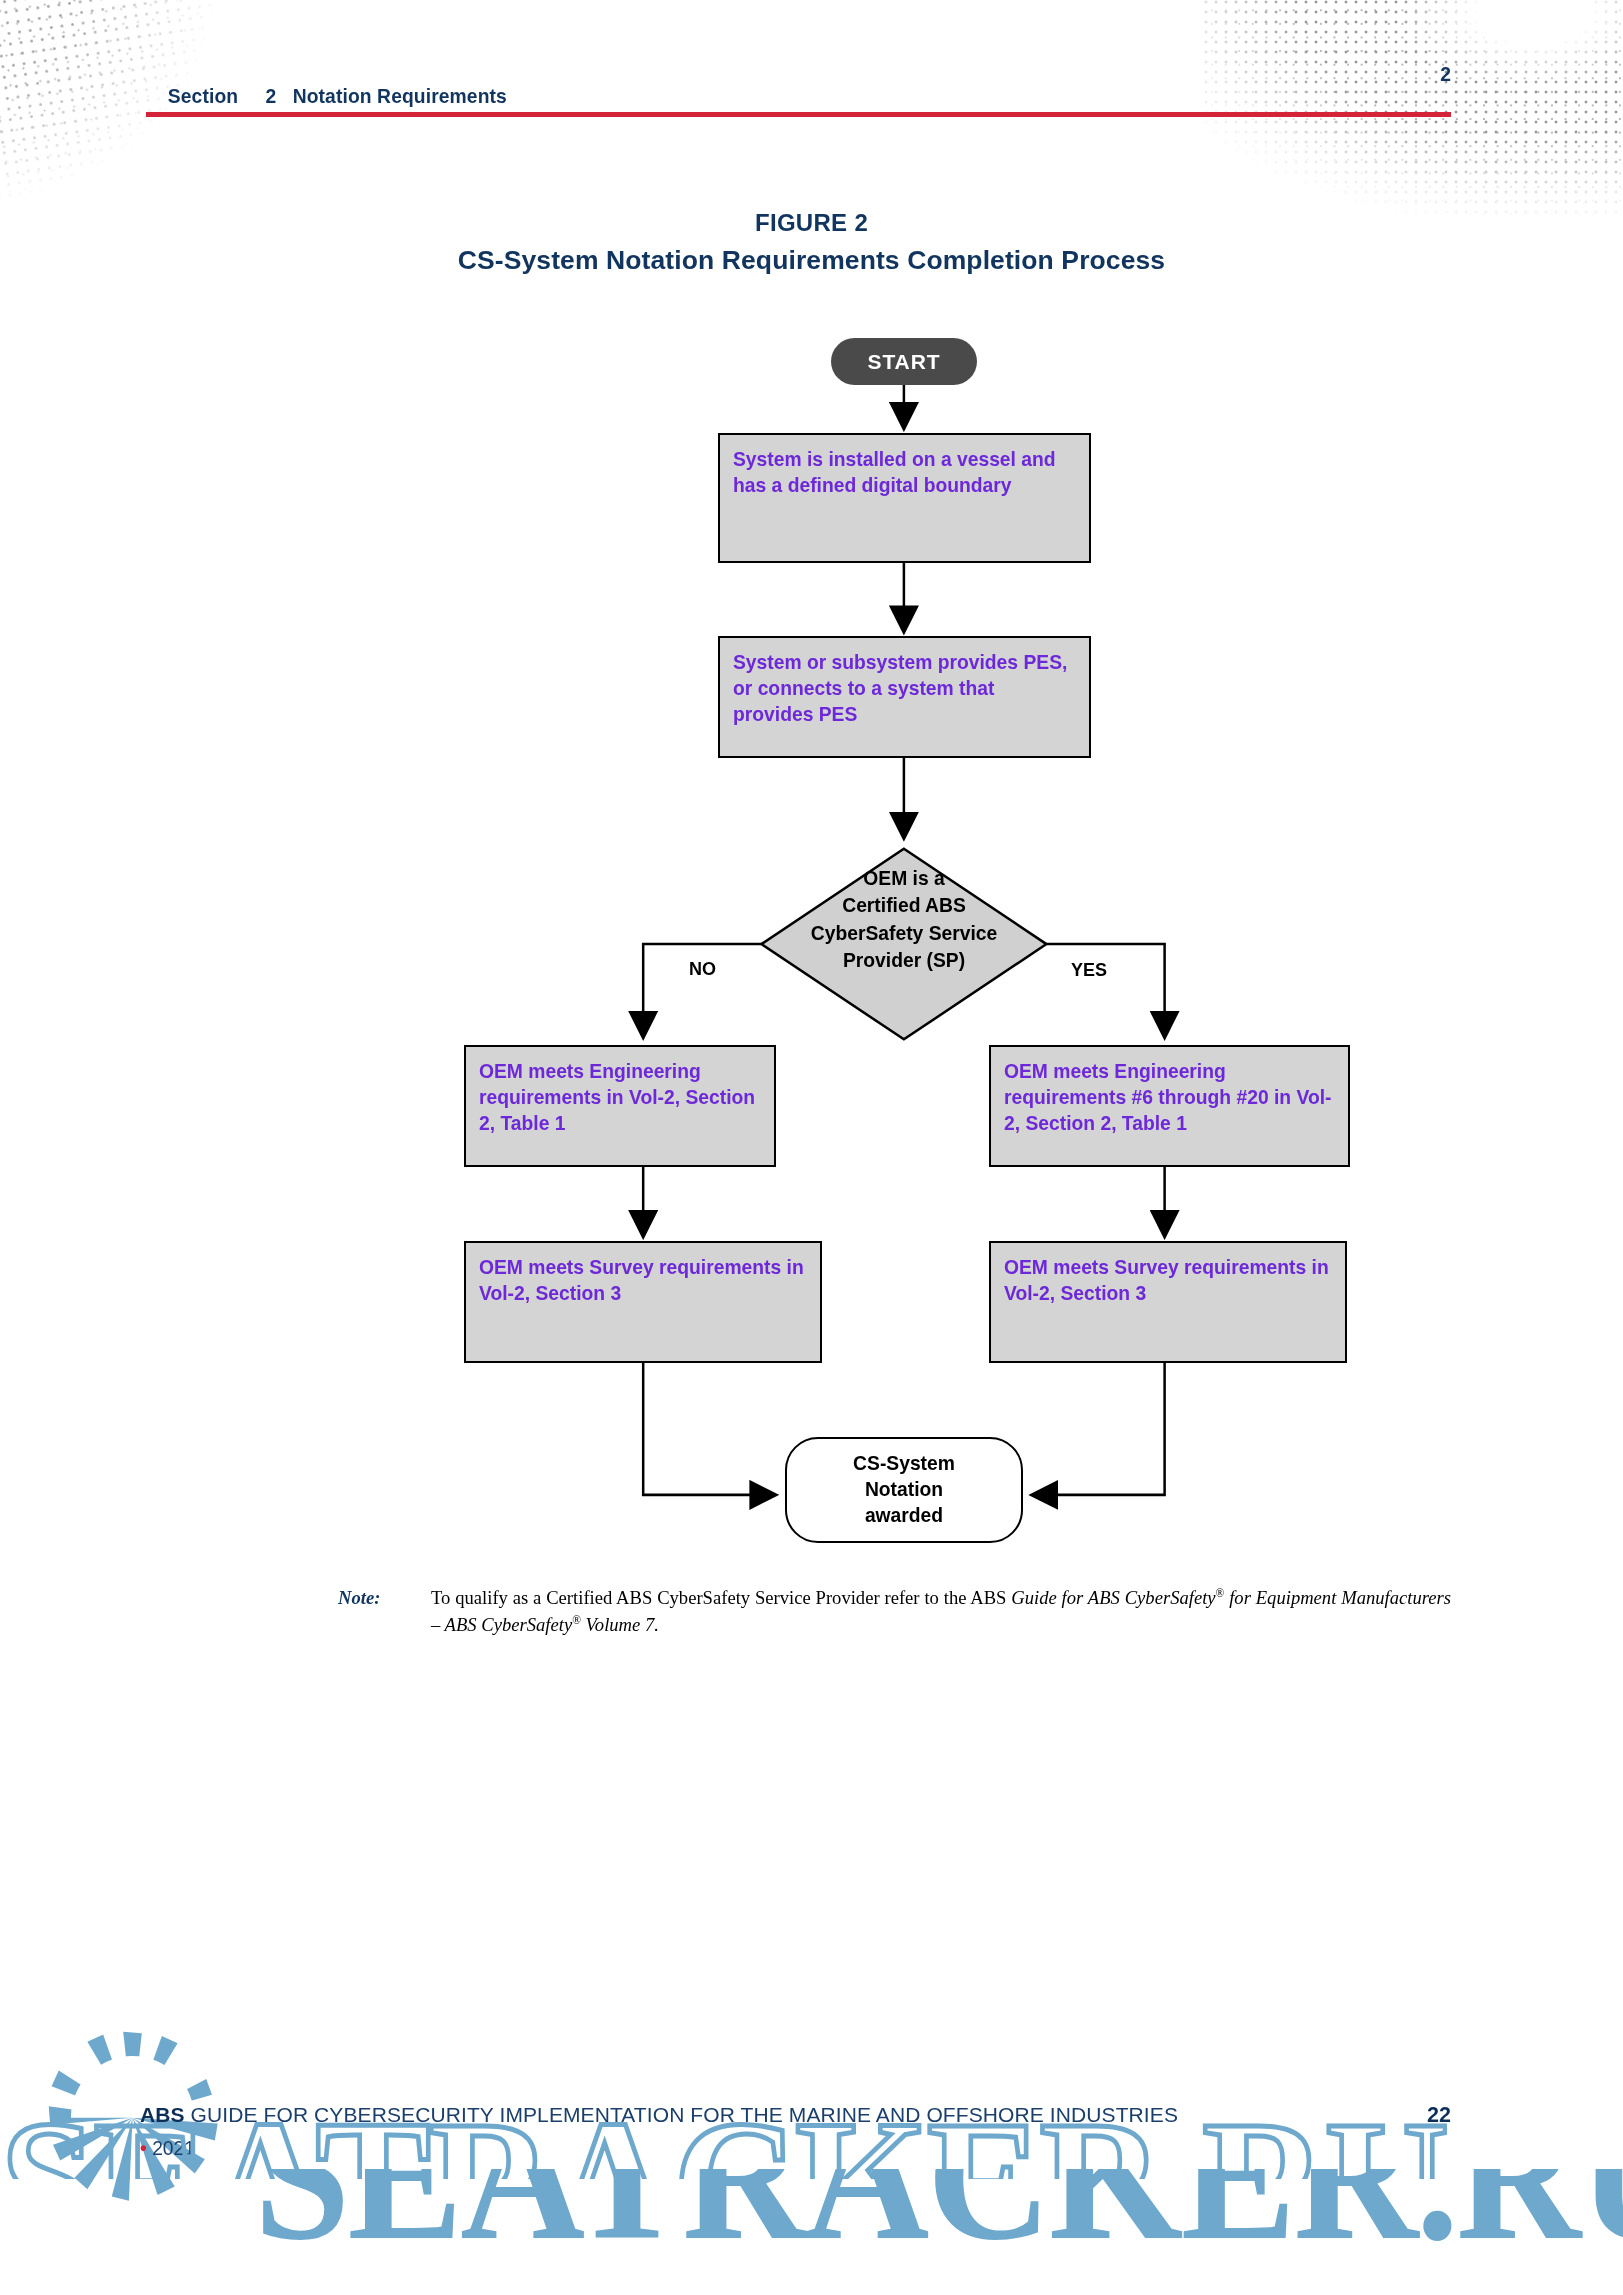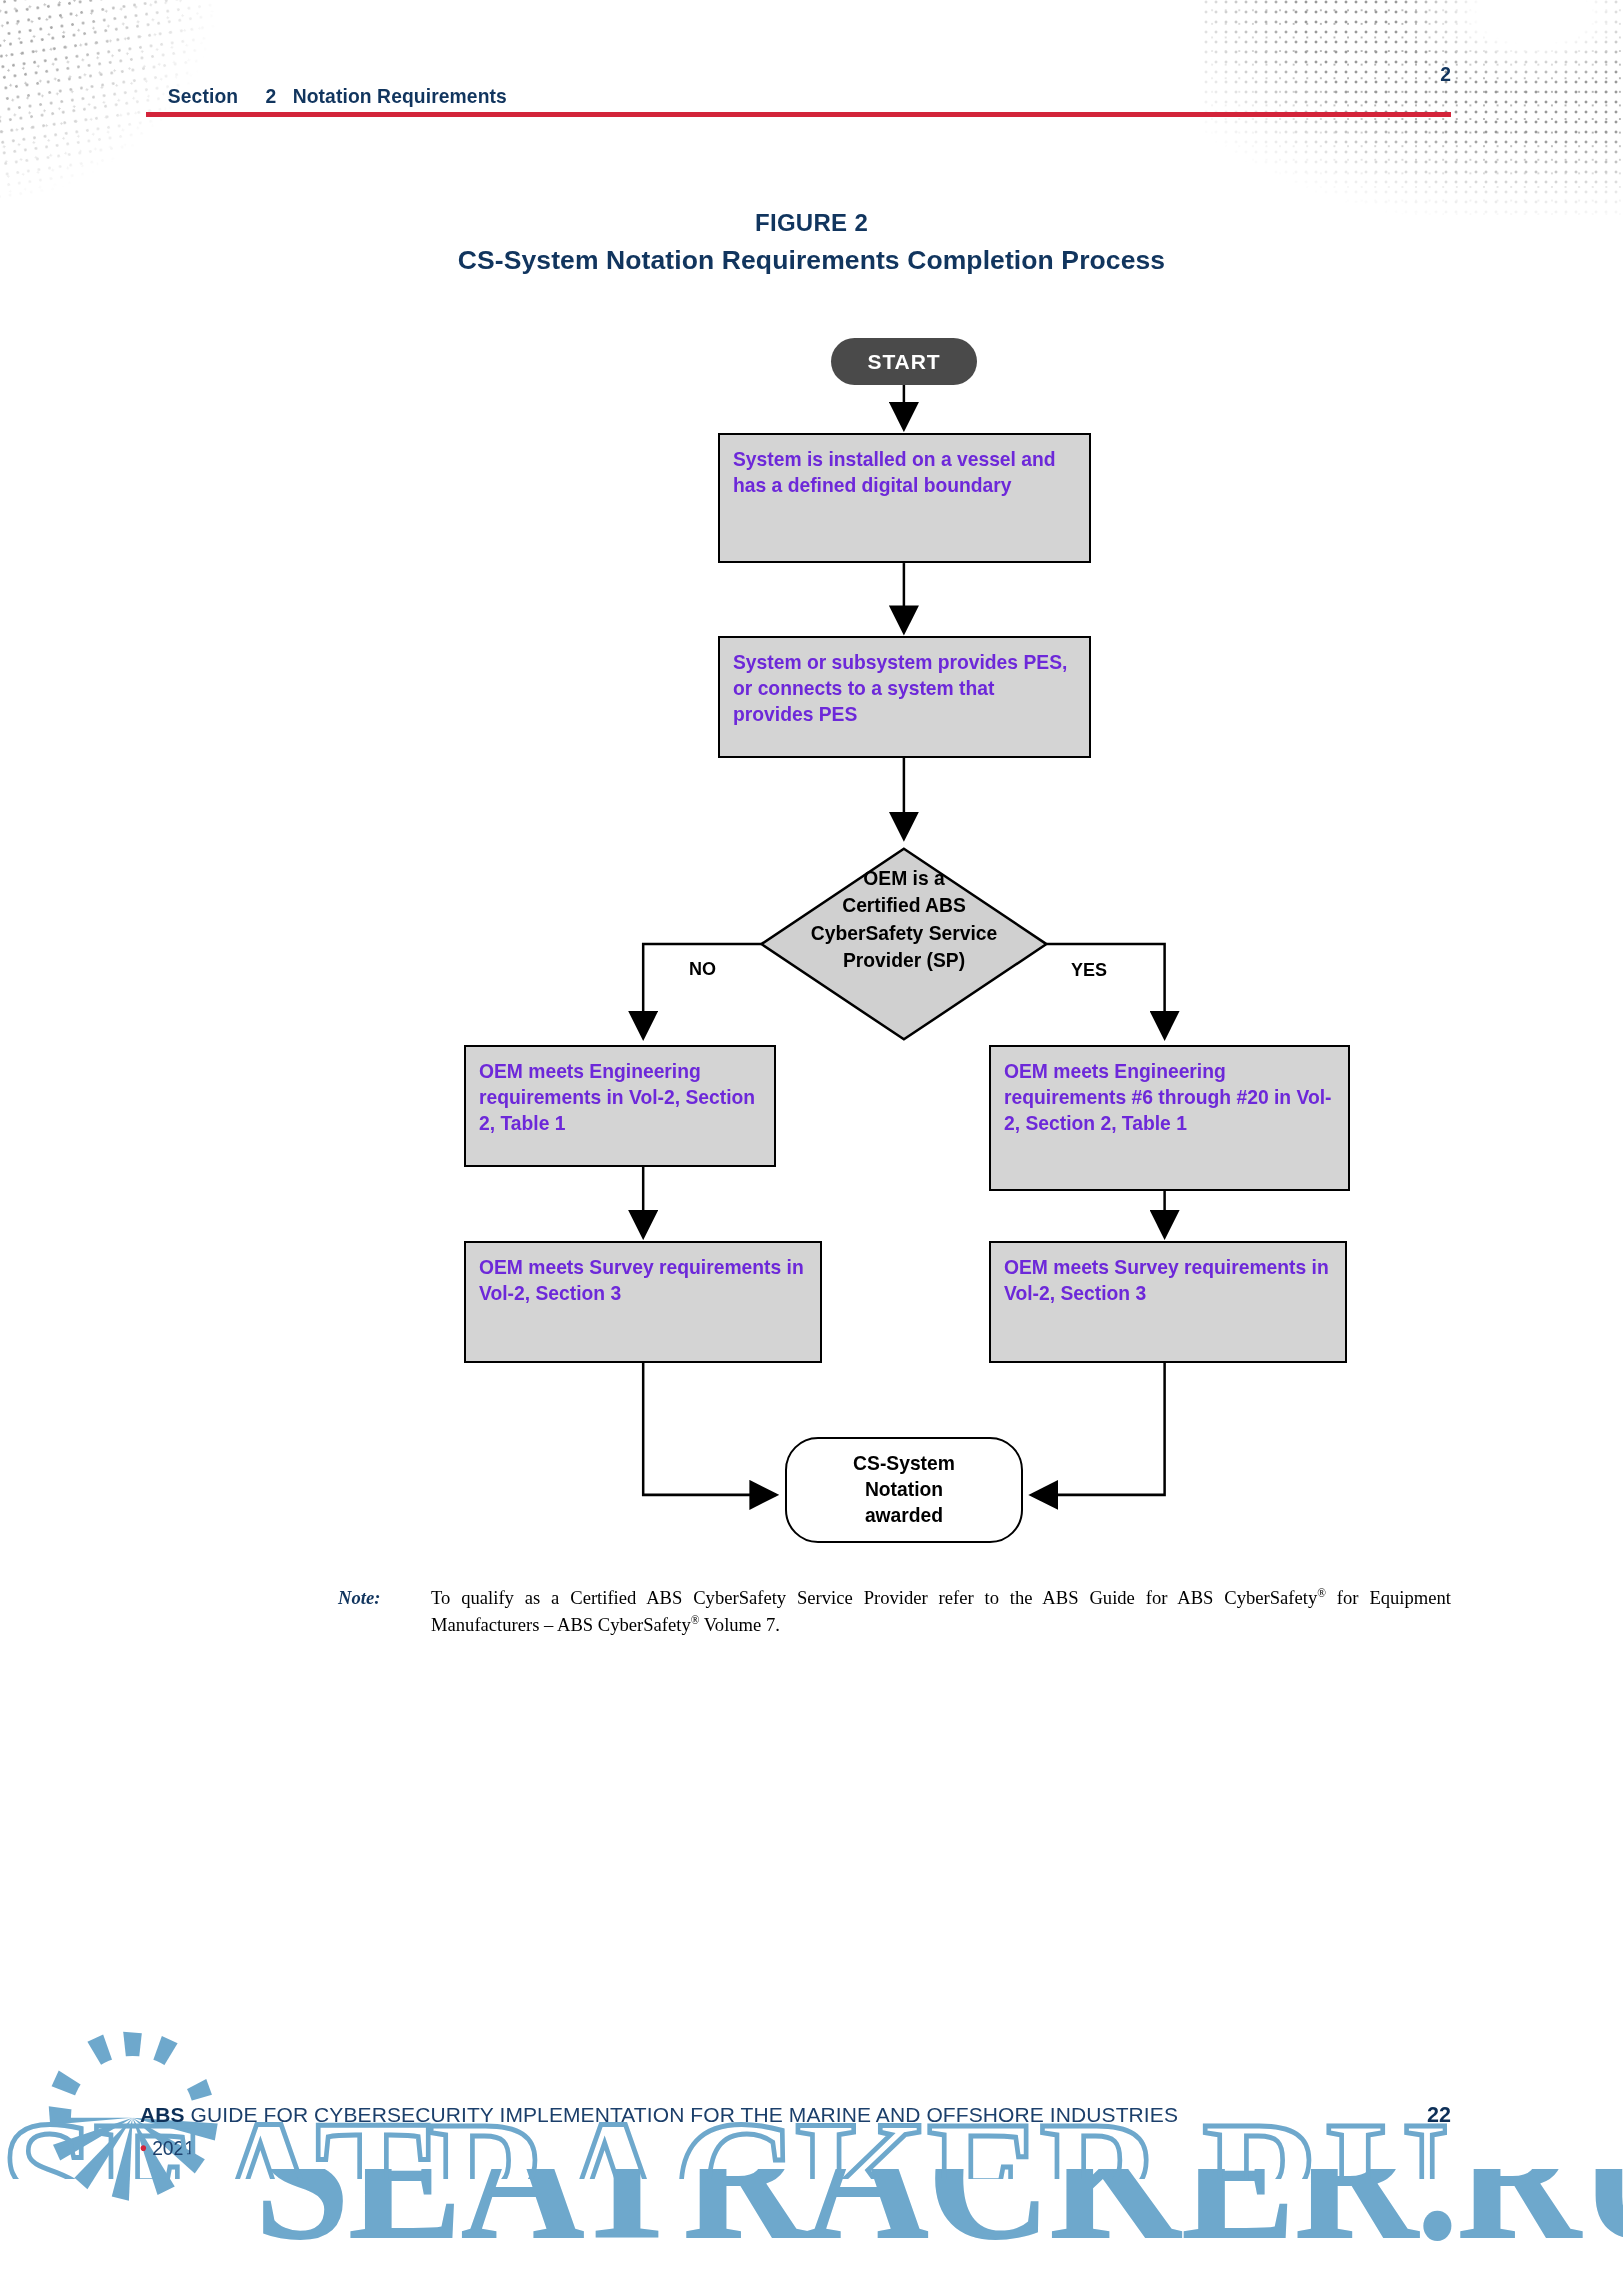--- a/index.html
+++ b/index.html
@@ -191,21 +191,21 @@
     top: 0;
     font-weight: bold;
     font-style: italic;
     color: #11355e;
     font-size: 18.6px;
   }
   .note-body {
     margin-left: 93px;
     text-align: justify;
   }
-  .note-body .it { }
+  .note-body .it { font-style: italic; }
   .note-body sup { font-size: 11.5px; vertical-align: super; }
 
   
   .footer {
     position: absolute;
     left: 0;
     top: 2069px;
     width: 1623px;
     height: 129px;
   }
@@ -359,21 +359,21 @@
 <div class="branch-label" style="left:689px; top:959px;">NO</div>
 <div class="branch-label" style="left:1071px; top:960px;">YES</div>
 
 <div class="node proc" style="left:464px; top:1045px; width:312px; height:122px;">
   <span>OEM meets Engineering requirements in Vol-2, Section 2, Table 1</span>
 </div>
 <div class="node proc" style="left:464px; top:1241px; width:358px; height:122px;">
   <span>OEM meets Survey requirements in Vol-2, Section 3</span>
 </div>
 
-<div class="node proc" style="left:989px; top:1045px; width:361px; height:146px;">
+<div class="node proc" style="left:989px; top:1045px; width:361px; height:122px;">
   <span>OEM meets Engineering requirements #6 through #20 in Vol-2, Section 2, Table 1</span>
 </div>
 <div class="node proc" style="left:989px; top:1241px; width:358px; height:122px;">
   <span>OEM meets Survey requirements in Vol-2, Section 3</span>
 </div>
 
 <div class="node terminal" style="left:785px; top:1437px; width:238px; height:106px;">
   <div>CS-System</div>
   <div>Notation</div>
   <div>awarded</div>

